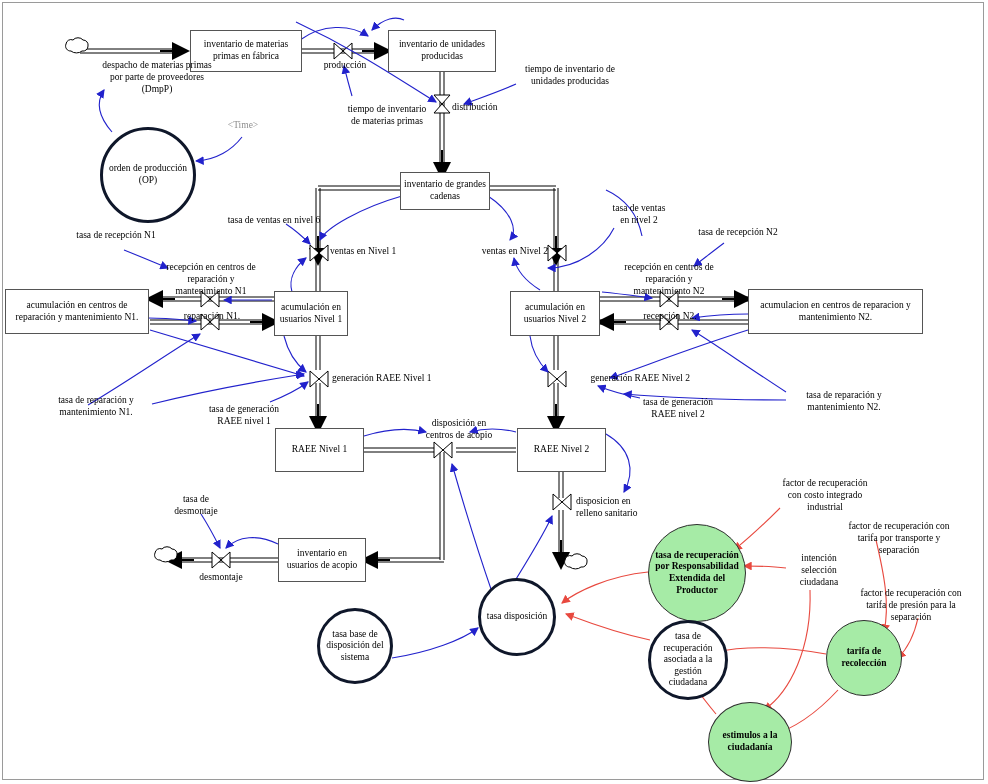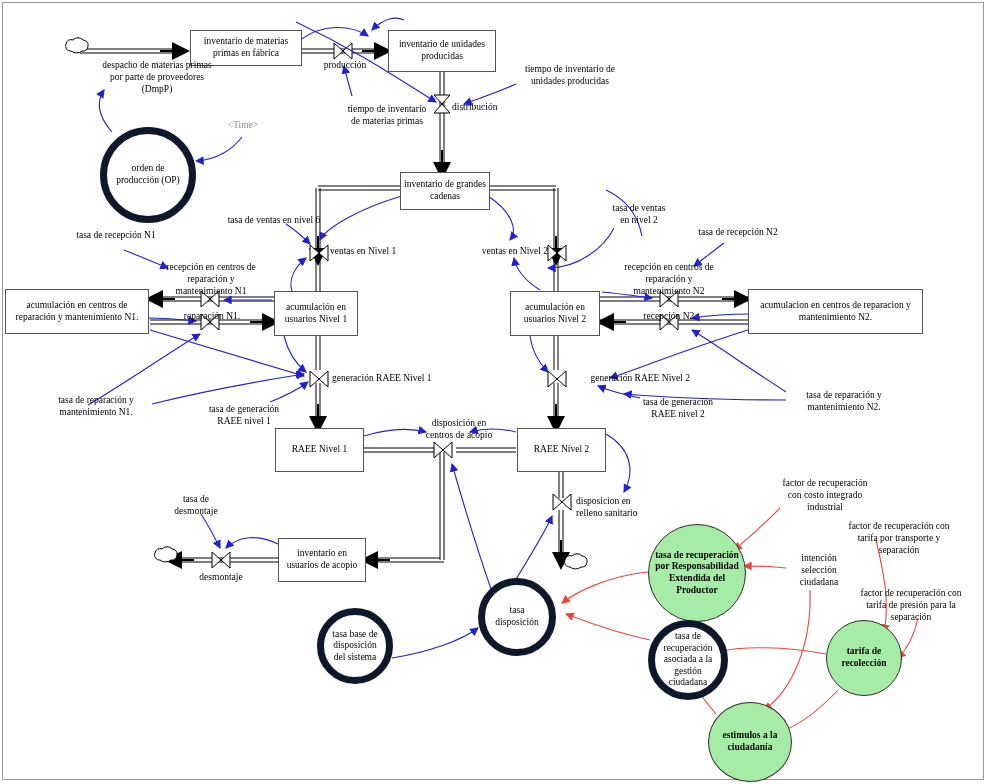--- a/index.html
+++ b/index.html
@@ -43,21 +43,21 @@
     line-height: 1.25;
     color: #000000;
     padding: 2px 3px;
   }
   .stock .inner {
     width: 100%;
   }
   
   .circ {
     position: absolute;
-    border: 7px solid #0f172a;
+    border: 3px solid #0f172a;
     border-radius: 50%;
     background: #ffffff;
     box-sizing: border-box;
     display: flex;
     align-items: center;
     justify-content: center;
     text-align: center;
     font-size: 9.5px;
     line-height: 1.22;
     color: #000000;
@@ -309,41 +309,41 @@
       <path d="M826,654 C784,646 742,646 716,652" marker-end="url(#redArrow)"></path>
 
       <path d="M810,590 C812,648 790,692 764,710" marker-end="url(#redArrow)"></path>
 
       <path d="M716,714 C706,702 700,694 696,688" marker-end="url(#redArrow)"></path>
 
       <path d="M838,690 C814,716 790,730 770,736" marker-end="url(#redArrow)"></path>
     </g>
   </svg>
 
-  <div class="stock" style="left:190px; top:30px; width:112px; height:36px;text-align:center;">
+  <div class="stock" style="left:190px; top:30px; width:112px; height:42px;text-align:center;">
     <div class="inner">inventario de materias
 primas en fábrica</div>
   </div>
 
   <div class="stock" style="left:388px; top:30px; width:108px; height:42px;">
     <div class="inner">inventario de unidades
 producidas</div>
   </div>
 
   <div class="stock" style="left:400px; top:172px; width:90px; height:38px;">
     <div class="inner">inventario de grandes
 cadenas</div>
   </div>
 
   <div class="stock" style="left:5px; top:289px; width:144px; height:45px;">
     <div class="inner">acumulación en centros de
 reparación y mantenimiento N1.</div>
   </div>
 
-  <div class="stock" style="left:274px; top:291px; width:84px; height:45px;">
+  <div class="stock" style="left:274px; top:291px; width:74px; height:45px;">
     <div class="inner">acumulación en
 usuarios Nivel 1</div>
   </div>
 
   <div class="stock" style="left:510px; top:291px; width:90px; height:45px;">
     <div class="inner">acumulación en
 usuarios Nivel 2</div>
   </div>
 
   <div class="stock" style="left:748px; top:289px; width:175px; height:45px;">

